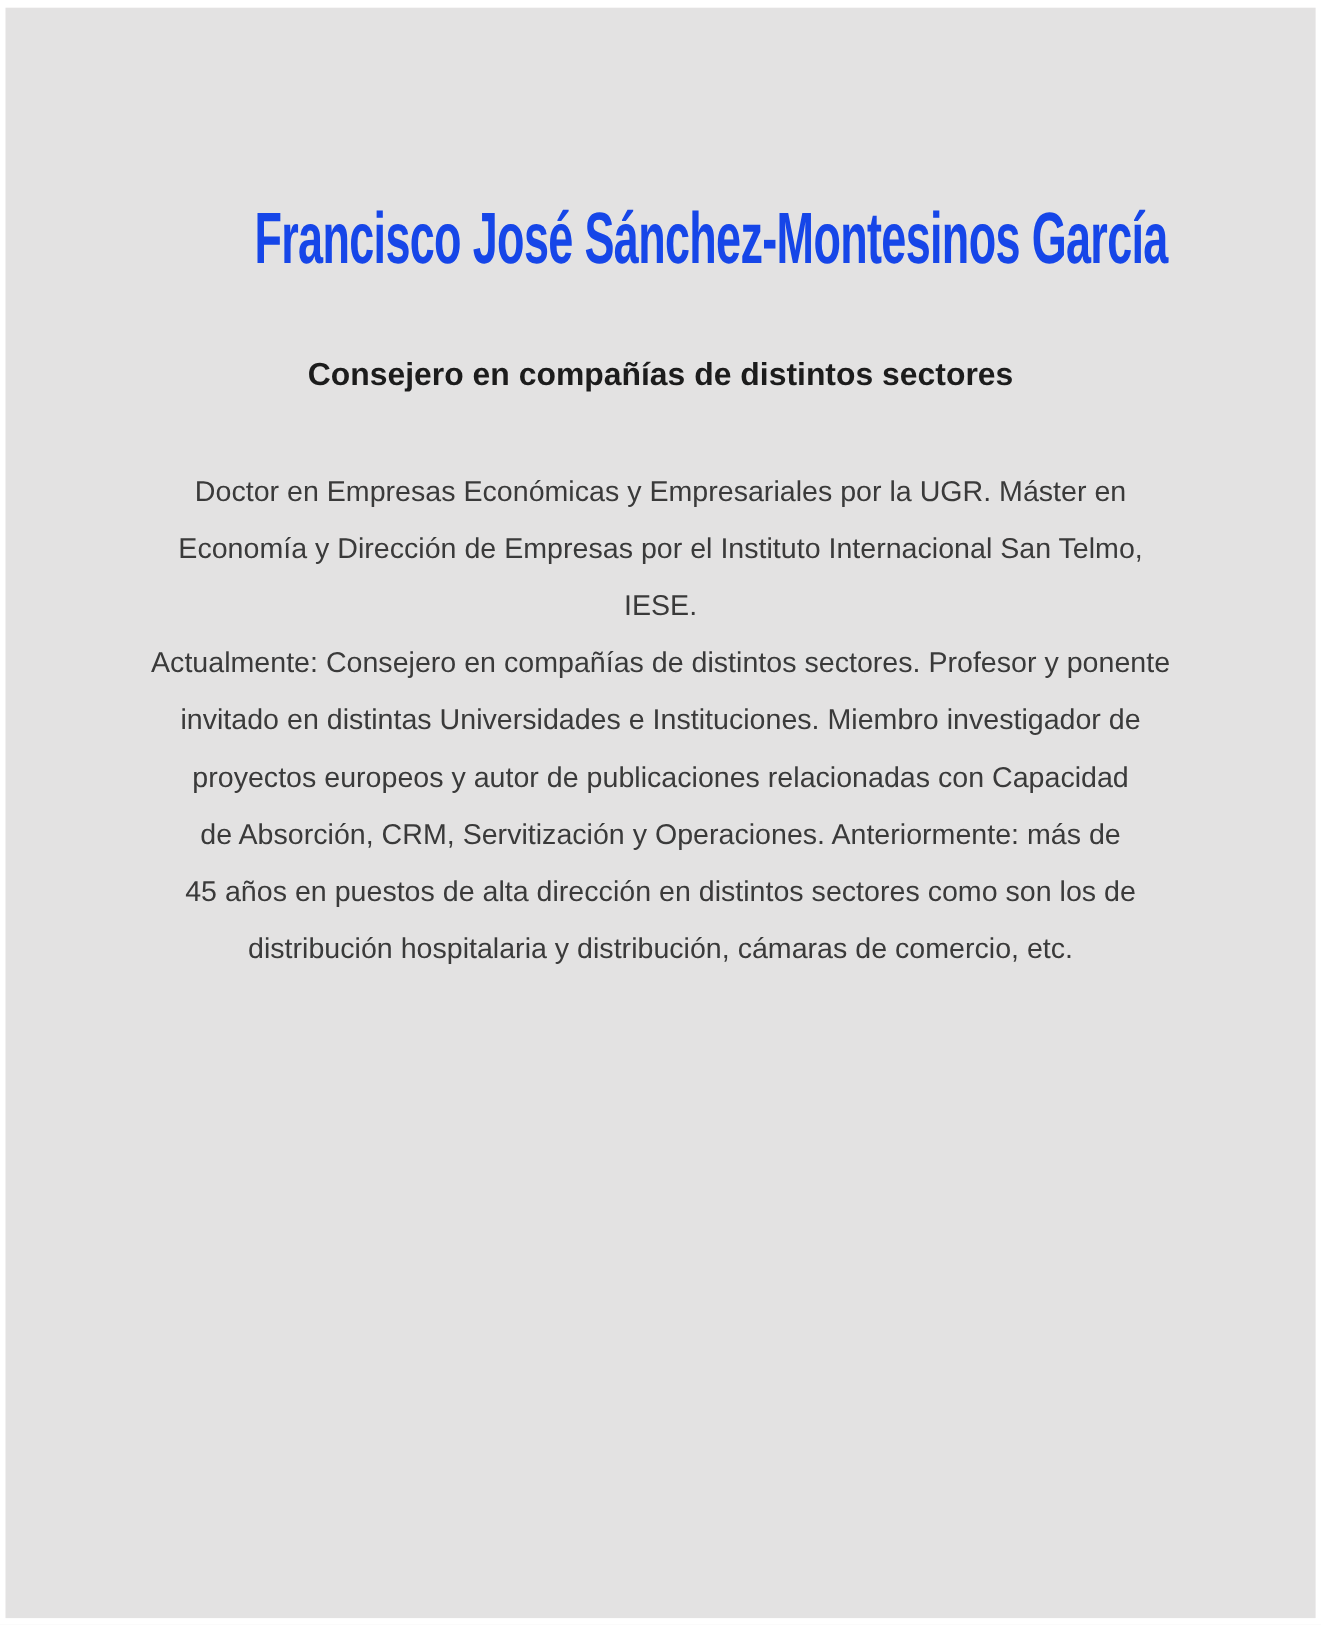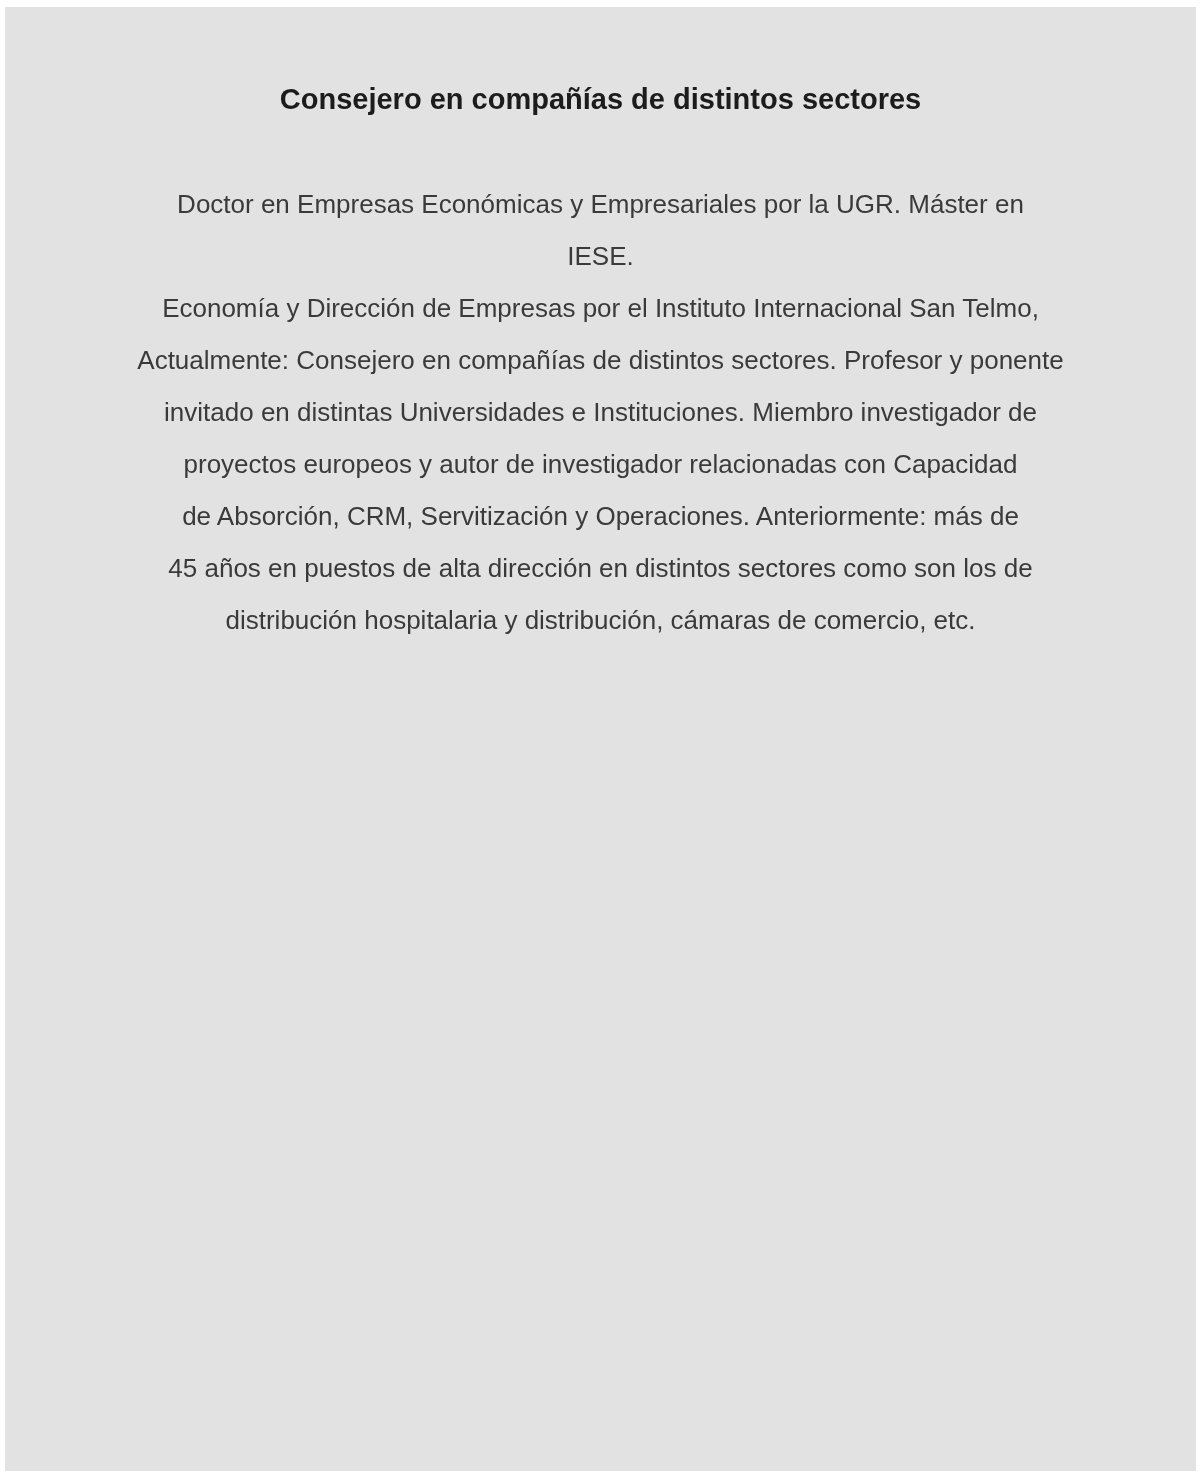--- a/index.html
+++ b/index.html
@@ -56,29 +56,32 @@
     margin: 0;
     white-space: nowrap;
   }
 </style>
 </head>
 <body>
 
 <div class="frame">
   <main class="panel">
 
+    <h1 class="name">
+      <span class="condense">Francisco José Sánchez-Montesinos García</span>
+    </h1>
 
     <h2 class="role">Consejero en compañías de distintos sectores</h2>
 
     <div class="bio">
       <p class="bio-line">Doctor en Empresas Económicas y Empresariales por la UGR. Máster en</p>
+      <p class="bio-line">Economía y Dirección de Empresas por el Instituto Internacional San Telmo,</p>
       <p class="bio-line">IESE.</p>
-      <p class="bio-line">Economía y Dirección de Empresas por el Instituto Internacional San Telmo,</p>
       <p class="bio-line">Actualmente: Consejero en compañías de distintos sectores. Profesor y ponente</p>
       <p class="bio-line">invitado en distintas Universidades e Instituciones. Miembro investigador de</p>
-      <p class="bio-line">proyectos europeos y autor de investigador relacionadas con Capacidad</p>
+      <p class="bio-line">proyectos europeos y autor de publicaciones relacionadas con Capacidad</p>
       <p class="bio-line">de Absorción, CRM, Servitización y Operaciones. Anteriormente: más de</p>
       <p class="bio-line">45 años en puestos de alta dirección en distintos sectores como son los de</p>
       <p class="bio-line">distribución hospitalaria y distribución, cámaras de comercio, etc.</p>
     </div>
 
   </main>
 </div>
 
 </body></html>

